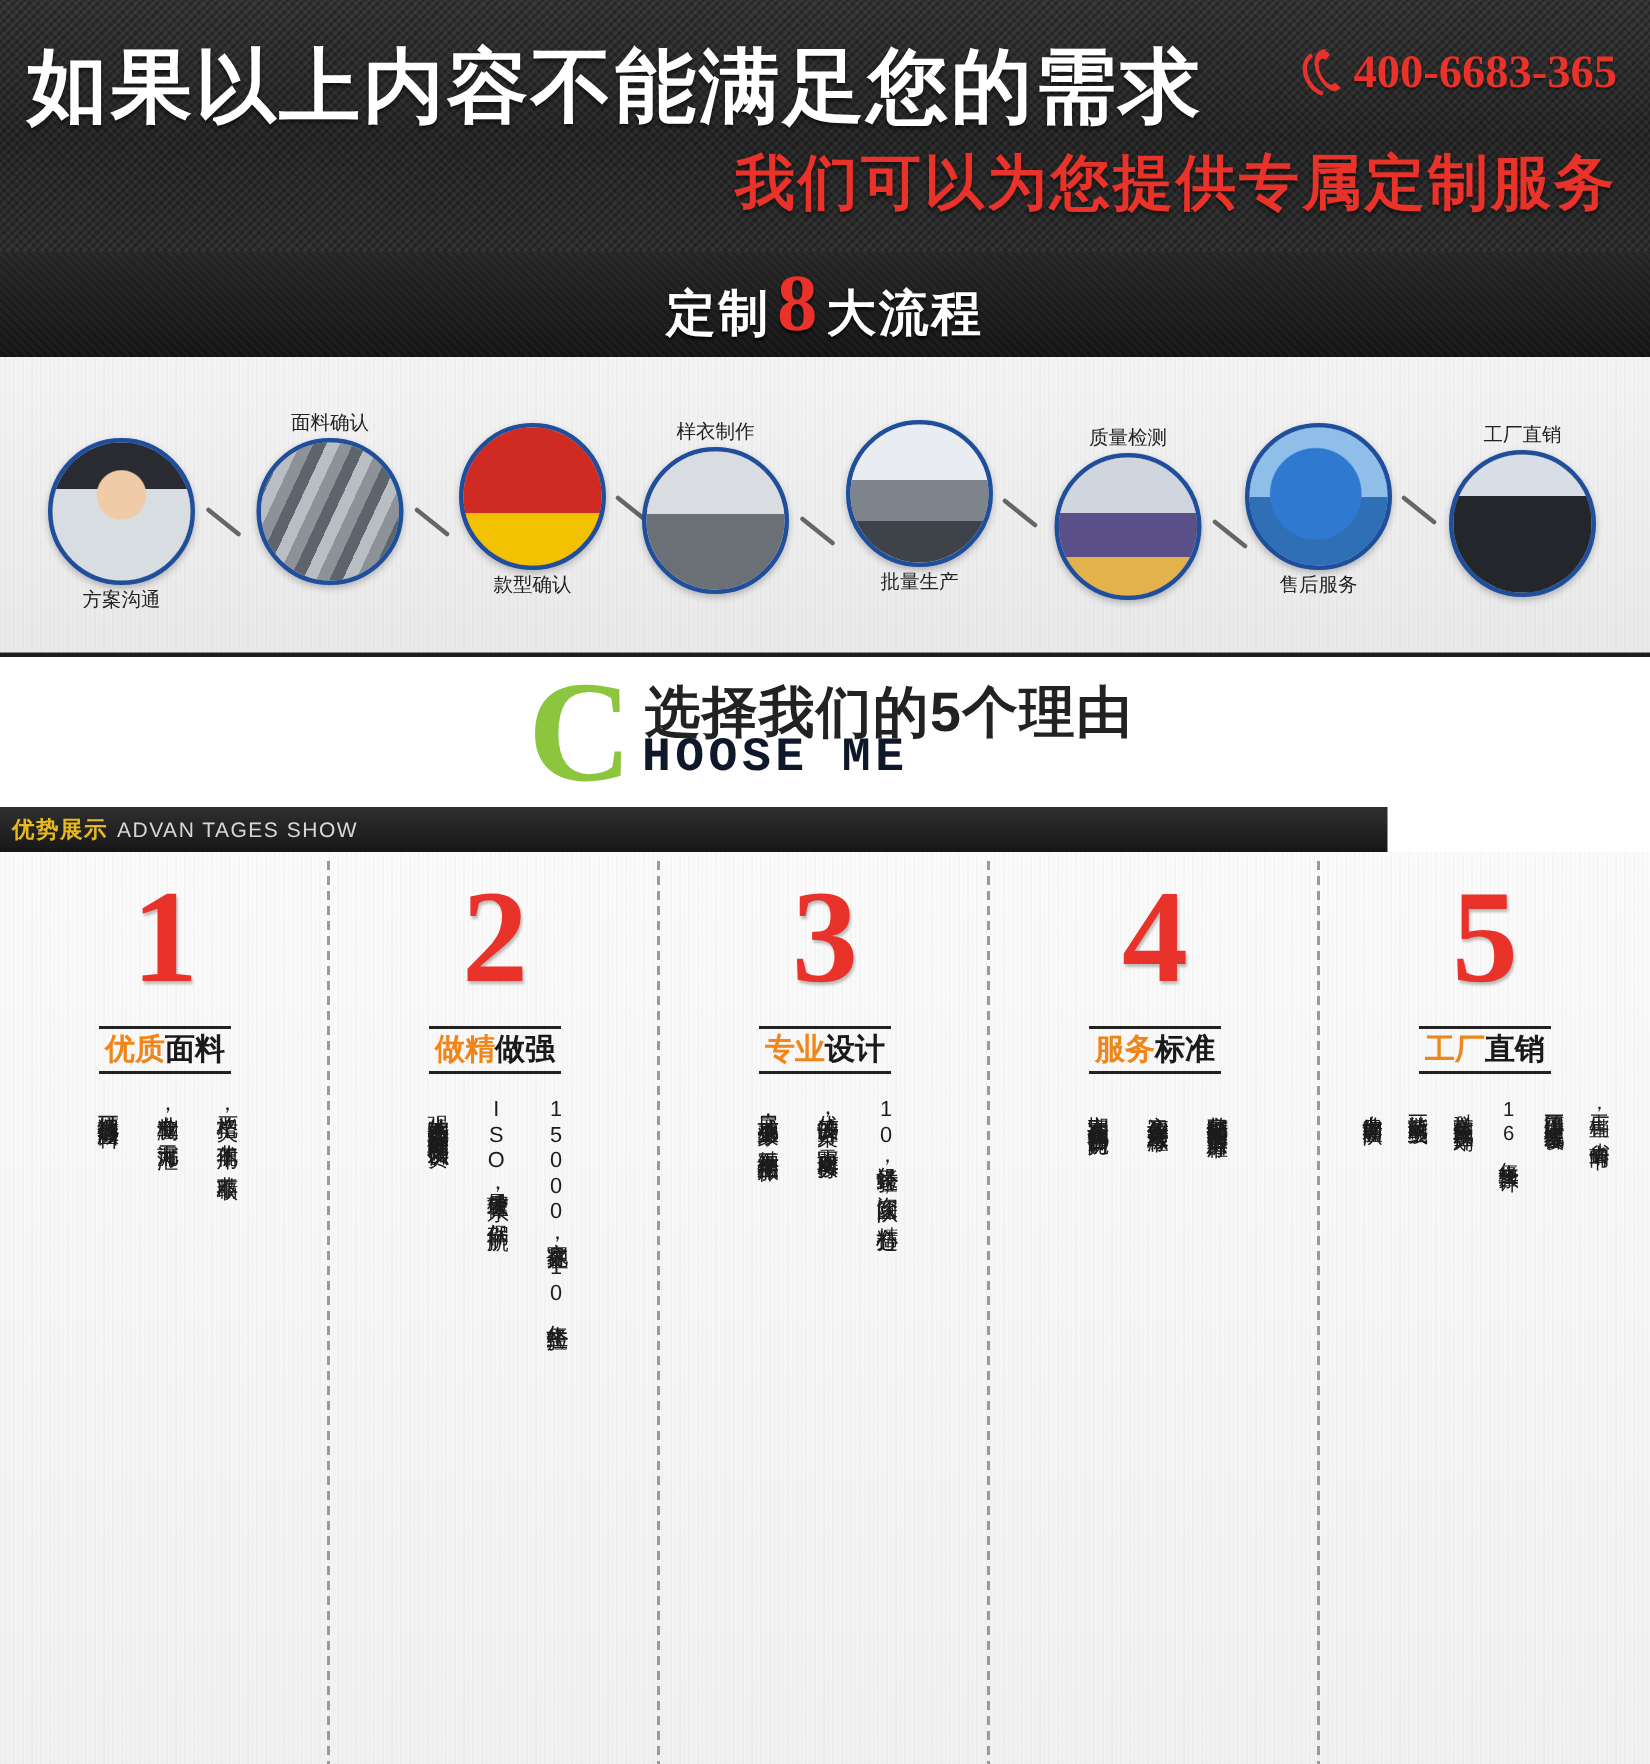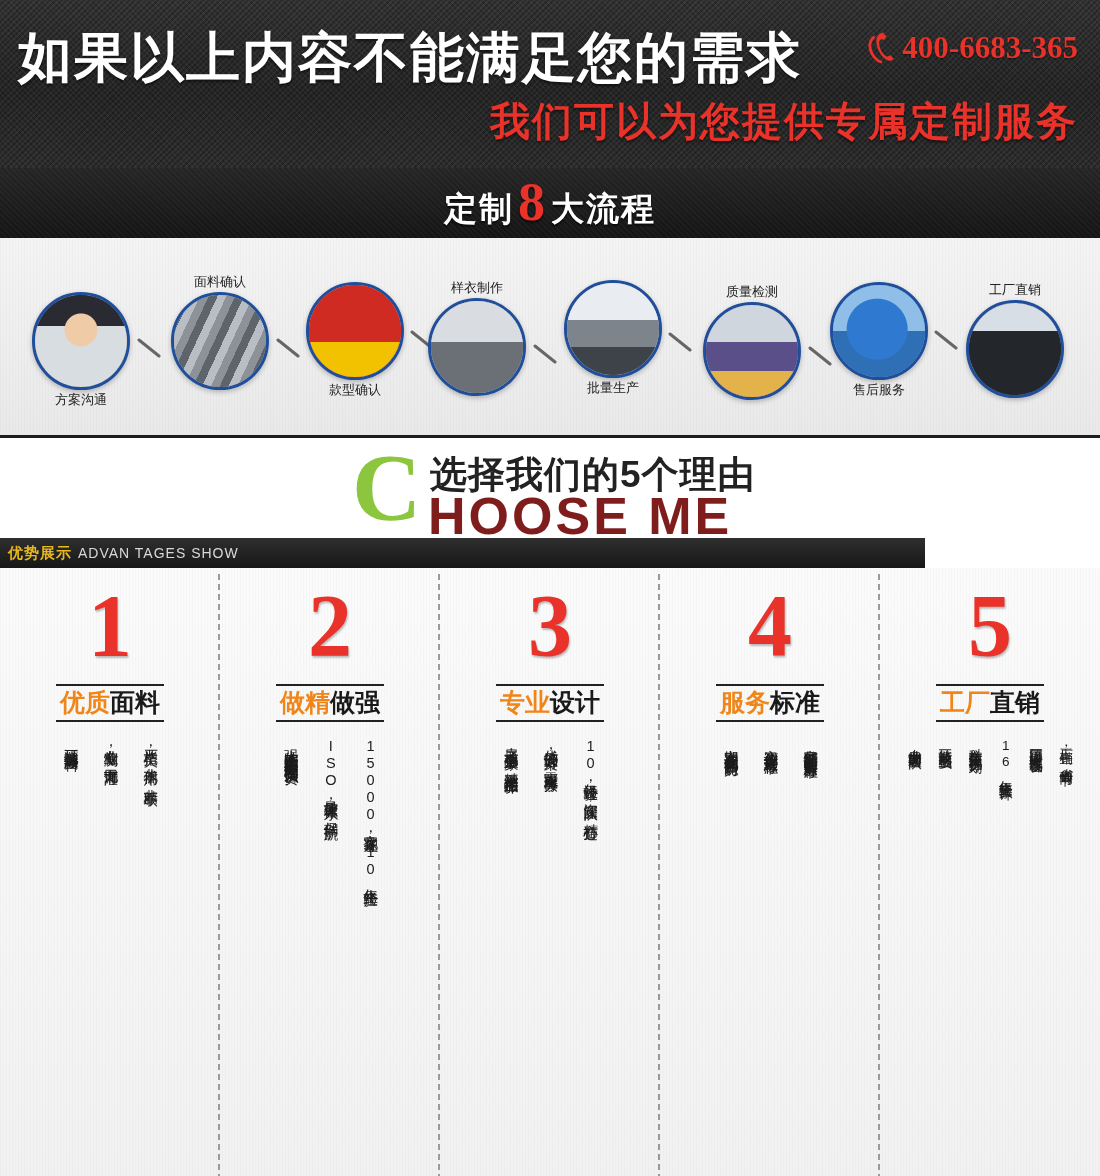--- a/index.html
+++ b/index.html
@@ -138,22 +138,22 @@
     position:absolute;left:352px;top:2px;
     font-family:"Liberation Serif","DejaVu Serif",serif;
     font-size:96px;font-weight:bold;color:#8cc63e;line-height:1;
   }
   .choose .cn{
     position:absolute;left:430px;top:12px;
     font-size:37px;font-weight:bold;color:#222;letter-spacing:1px;
   }
   .choose .en{
     position:absolute;left:428px;top:48px;
-    font-family:Liberation Sans, sans-serif;
-    font-size:52px;font-weight:bold;color:#7f1d1d;letter-spacing:3px;
+    font-family:Liberation Mono, monospace;
+    font-size:32px;font-weight:bold;color:#0f172a;letter-spacing:3px;
   }
 
   
   .advbar{
     position:relative;width:925px;height:30px;
     background:linear-gradient(180deg,#2f2f2f,#171717);
     display:flex;align-items:center;
     box-sizing:border-box;padding-left:8px;
   }
   .advbar .cn{font-size:15px;font-weight:bold;color:#e8b91f;letter-spacing:1px;}
@@ -179,21 +179,21 @@
     border-right:2px dashed #9a9a9a;
   }
   .num{
     font-family:"Liberation Serif","DejaVu Serif",serif;
     font-size:88px;font-weight:bold;color:#e8322a;
     line-height:1;margin-top:14px;
     text-shadow:1px 2px 2px rgba(0,0,0,.25);
   }
   .ttl{
     margin-top:14px;
-    font-size:25px;font-weight:bold;color:#1a1a1a;
+    font-size:20px;font-weight:bold;color:#1a1a1a;
     white-space:nowrap;
     border-top:2px solid #222;border-bottom:2px solid #222;
     padding:3px 4px;
     line-height:1.1;
   }
   .ttl .hl{color:#f08519;}
   .items{
     margin-top:16px;
     display:flex;flex-direction:row-reverse;justify-content:center;
     gap:0px;width:100%;

